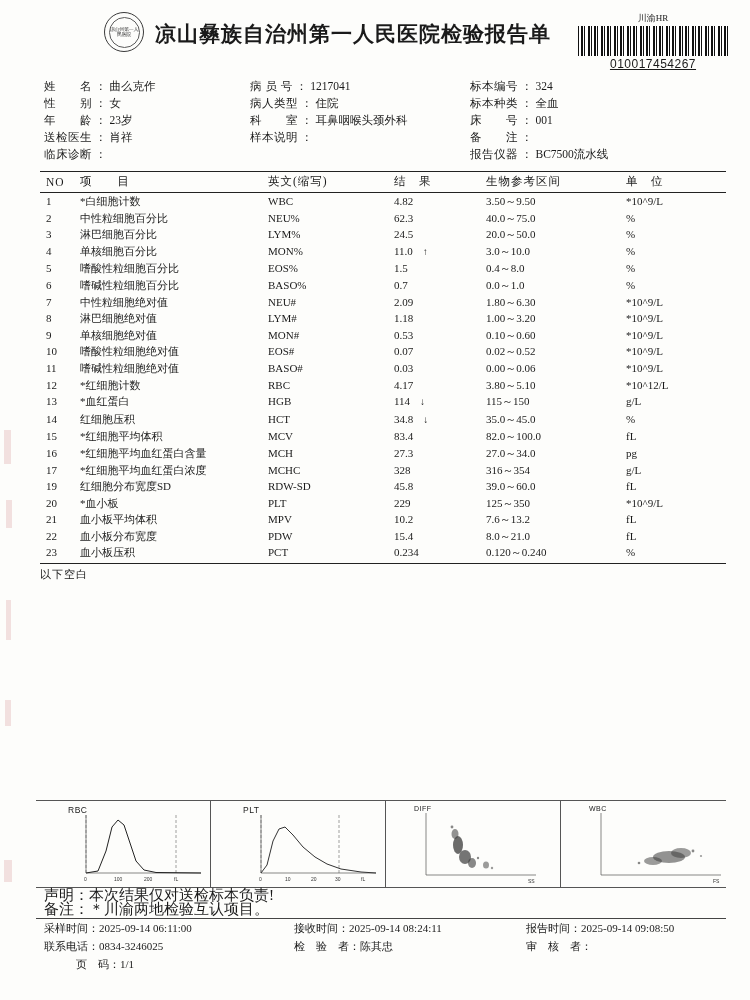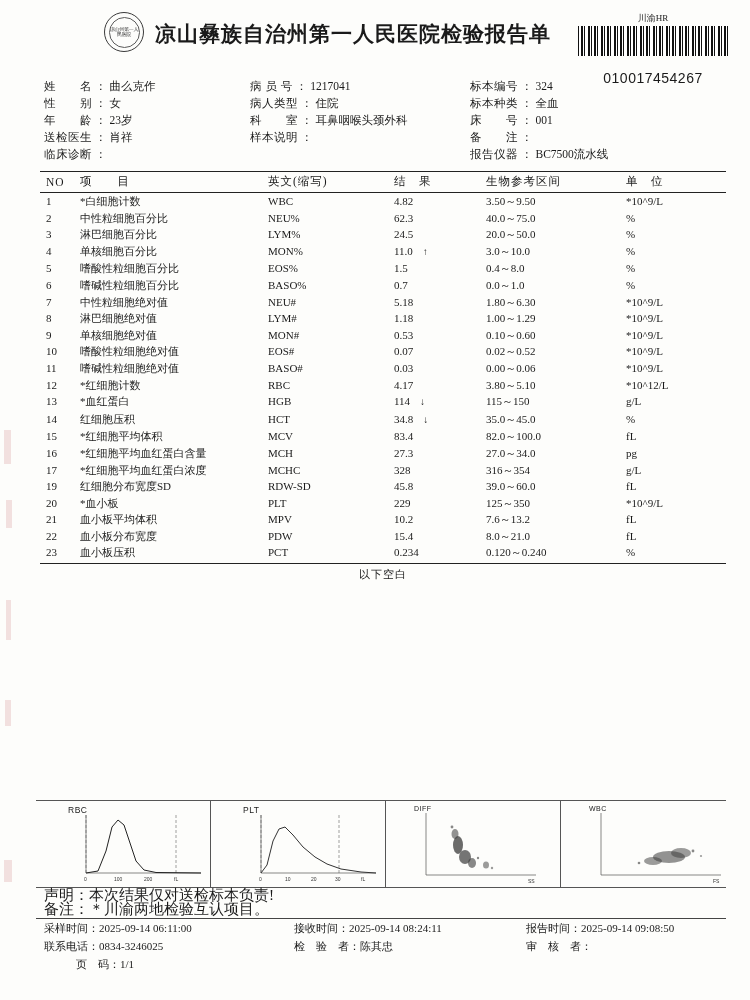--- a/index.html
+++ b/index.html
@@ -83,24 +83,25 @@
     width: 150px;
     background-image: repeating-linear-gradient(
       to right,
       #111 0px, #111 1px, #fff 1px, #fff 3px,
       #111 3px, #111 5px, #fff 5px, #fff 6px,
       #111 6px, #111 7px, #fff 7px, #fff 10px,
       #111 10px, #111 12px, #fff 12px, #fff 13px
     );
   }
   .barcode-num {
-    font-size: 14px;
+    font-size: 12px;
     letter-spacing: 0.5px;
-    margin-top: 14px;
+    margin-top: 1px;
     font-family: "Liberation Sans", sans-serif;
+    text-decoration: underline;
   }
 
   
   .patient-info {
     position: relative;
     margin: 8px 36px 0 44px;
     font-size: 11.5px;
   }
   .pi-row {
     display: flex;
@@ -157,21 +158,21 @@
   .c-unit  { width: auto; }
   .arrow {
     font-size: 10px;
     padding-left: 10px;
   }
   .tbl-bottom-line {
     border-top: 1.1px solid #222;
     margin-top: 2px;
   }
   .blank-note {
-    text-align: center;
+    text-align: left;
     font-size: 11px;
     margin-top: 3px;
     letter-spacing: 1px;
   }
 
   
   .charts {
     position: absolute;
     left: 36px;
     right: 24px;
@@ -421,30 +422,30 @@
             <td class="c-item">嗜碱性粒细胞百分比</td>
             <td class="c-eng">BASO%</td>
             <td class="c-res"><span>0.7</span></td>
             <td class="c-ref">0.0～1.0</td>
             <td class="c-unit">%</td>
           </tr>
           <tr>
             <td class="c-no">7</td>
             <td class="c-item">中性粒细胞绝对值</td>
             <td class="c-eng">NEU#</td>
-            <td class="c-res"><span>5.18</span></td>
+            <td class="c-res"><span>2.09</span></td>
             <td class="c-ref">1.80～6.30</td>
             <td class="c-unit">*10^9/L</td>
           </tr>
           <tr>
             <td class="c-no">8</td>
             <td class="c-item">淋巴细胞绝对值</td>
             <td class="c-eng">LYM#</td>
             <td class="c-res"><span>1.18</span></td>
-            <td class="c-ref">1.00～1.29</td>
+            <td class="c-ref">1.00～3.20</td>
             <td class="c-unit">*10^9/L</td>
           </tr>
           <tr>
             <td class="c-no">9</td>
             <td class="c-item">单核细胞绝对值</td>
             <td class="c-eng">MON#</td>
             <td class="c-res"><span>0.53</span></td>
             <td class="c-ref">0.10～0.60</td>
             <td class="c-unit">*10^9/L</td>
           </tr>

